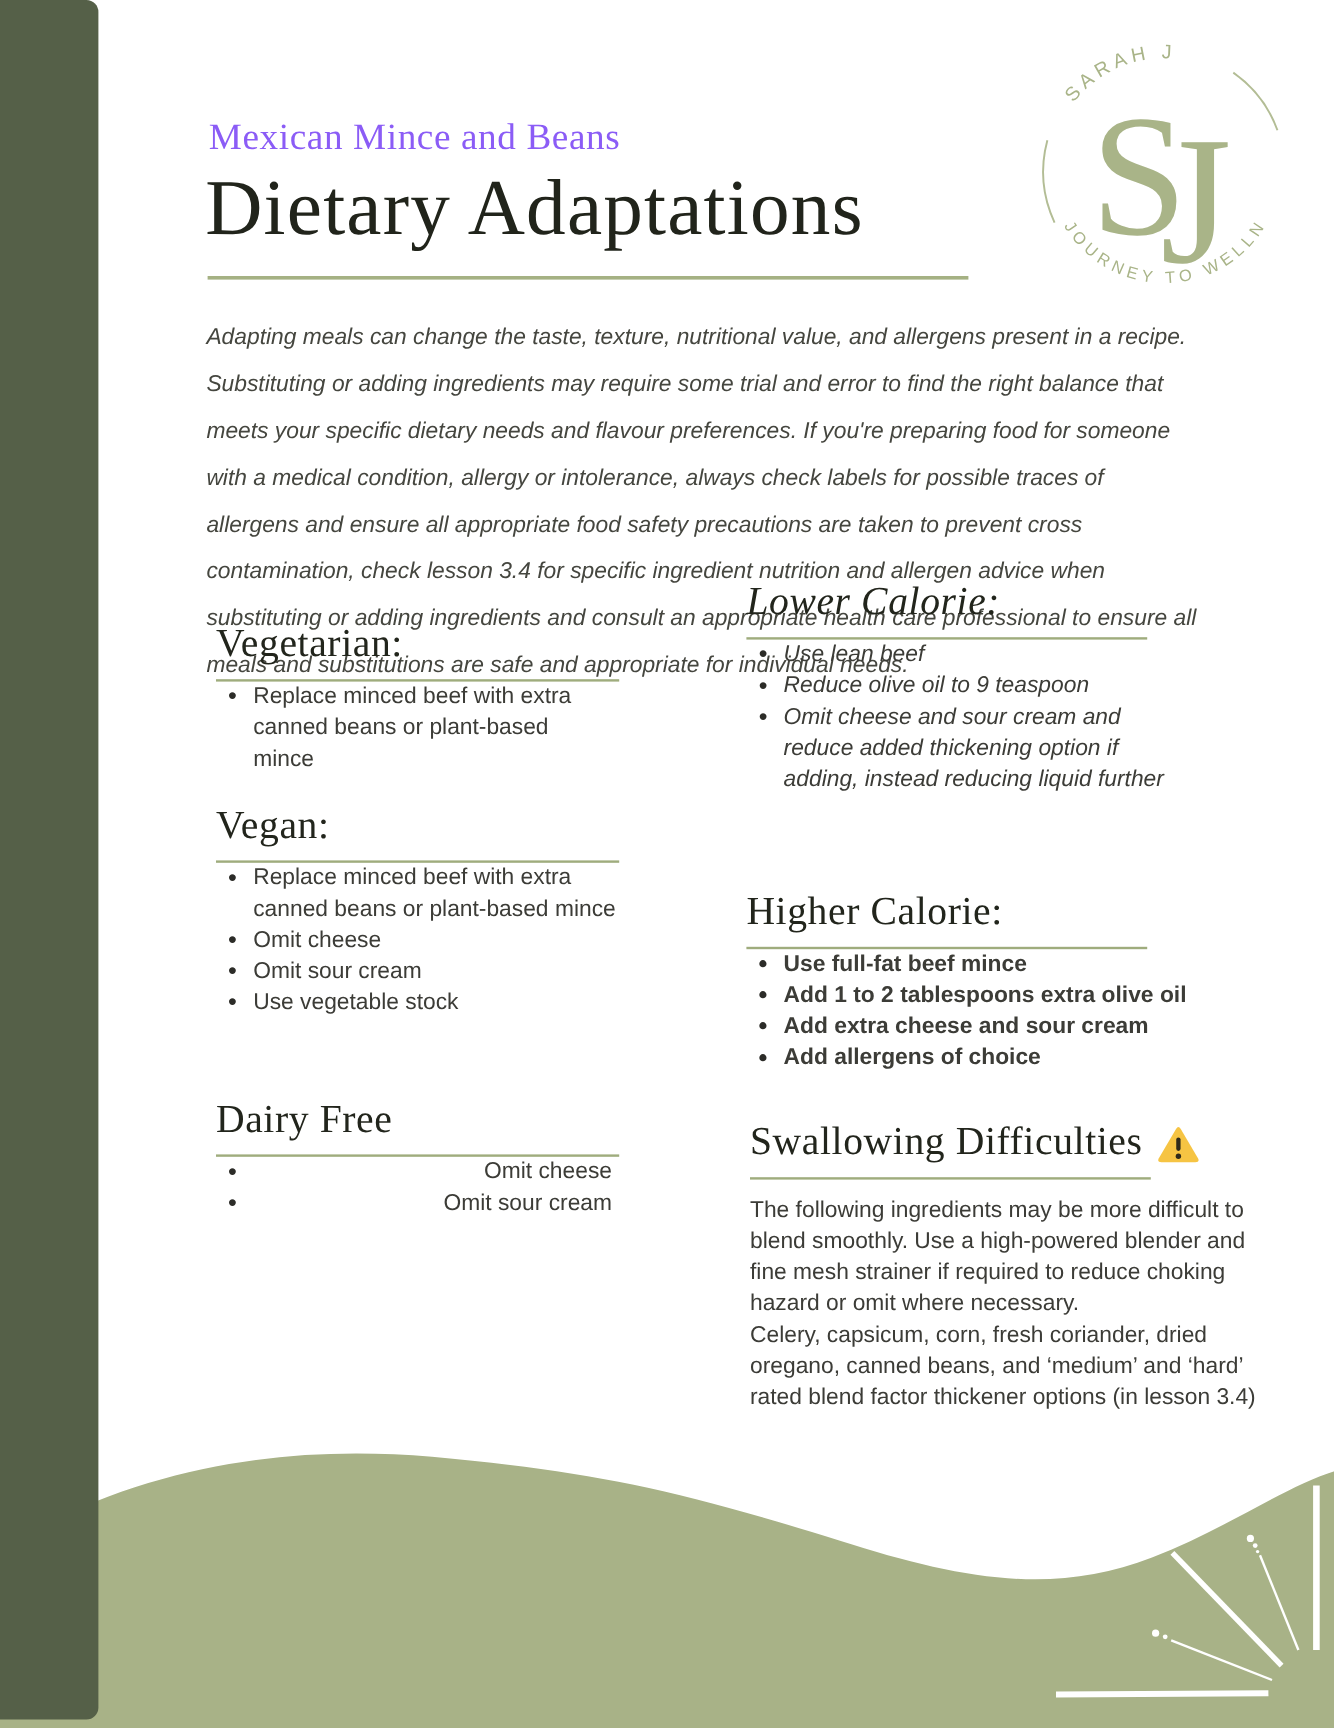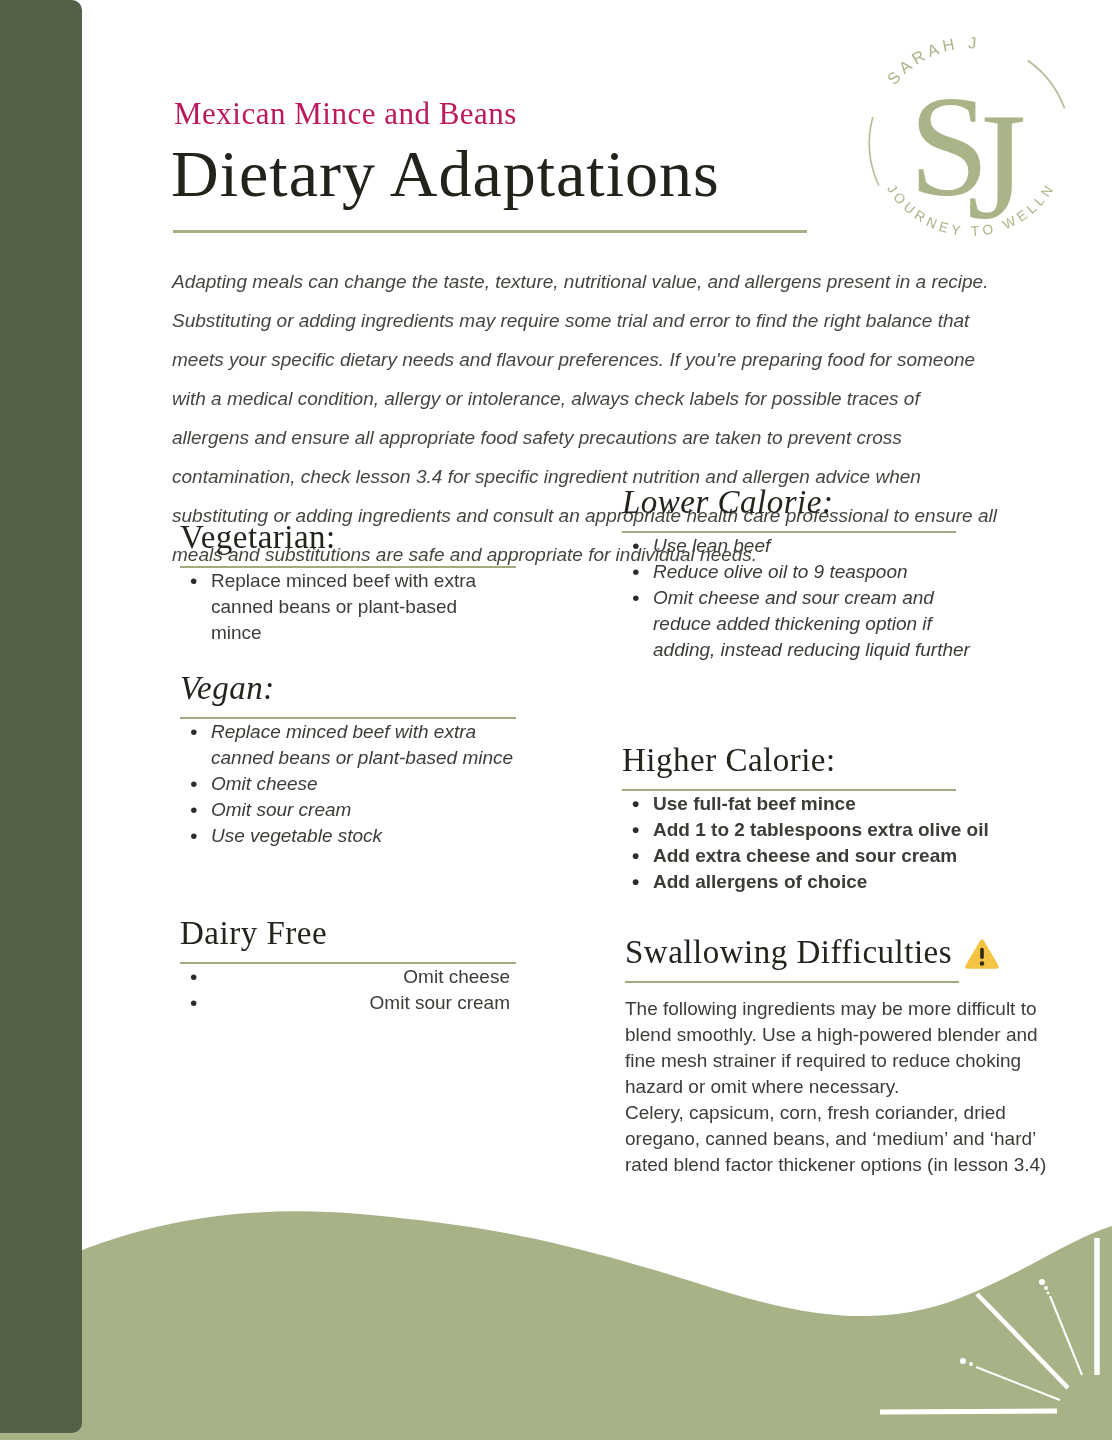--- a/index.html
+++ b/index.html
@@ -20,21 +20,21 @@
   .logo{position:absolute;left:848px;top:22px;width:244px;height:244px;z-index:3;}
   .logo text{fill:#a9b488;}
   .logo .arc-stroke{stroke:#b3bd95;stroke-width:1.6;fill:none;}
   .logo .ring-text{font-family:"Liberation Sans","DejaVu Sans",sans-serif;letter-spacing:4px;}
   .logo .mono{font-family:"Liberation Serif","DejaVu Serif",serif;}
   
   .content{position:absolute;left:0;top:0;width:1112px;height:1440px;z-index:4;}
   .subtitle{
     position:absolute;left:174px;top:96px;
     font-family:"Liberation Serif","DejaVu Serif",serif;
-    font-size:31px;color:#be185d;letter-spacing:.5px;
+    font-size:31px;color:#8b5cf6;letter-spacing:.5px;
   }
   .title{
     position:absolute;left:171px;top:136px;
     font-family:"Liberation Serif","DejaVu Serif",serif;
     font-size:66px;color:#21241b;letter-spacing:1px;
   }
   .title-rule{position:absolute;left:173px;top:230px;width:634px;height:3px;background:#a5b183;}
   .intro{
     position:absolute;left:172px;top:243px;width:830px;
     font-style:italic;font-size:19px;line-height:39px;color:#45463f;
@@ -112,21 +112,21 @@
   <p class="intro">Adapting meals can change the taste, texture, nutritional value, and allergens present in  a recipe. Substituting or adding ingredients may require some trial and error to find the right balance that meets your specific dietary needs and flavour preferences.  If you're preparing food for someone with a medical condition, allergy or intolerance, always check labels for possible traces of allergens and ensure all appropriate food safety  precautions are taken to prevent cross contamination, check lesson 3.4 for specific ingredient nutrition and allergen advice when substituting or adding ingredients and consult an appropriate health care professional to ensure all meals and substitutions are safe and appropriate for individual needs.</p>
 
   <div class="section" style="left:180px;top:519px;">
     <div class="sec-heading">Vegetarian:</div>
     <div class="sec-rule rule-l"></div>
     <ul class="blist mt-veg">
       <li>Replace minced beef with extra canned beans or plant-based mince</li>
     </ul>
   </div>
 
-  <div class="section" style="left:180px;top:670px;font-style:italic;">
+  <div class="section" style="left:180px;top:670px;">
     <div class="sec-heading">Vegan:</div>
     <div class="sec-rule rule-l"></div>
     <ul class="blist mt-vegan">
       <li>Replace minced beef with extra canned beans or plant-based mince</li>
       <li>Omit cheese</li>
       <li>Omit sour cream</li>
       <li>Use vegetable stock</li>
     </ul>
   </div>
 

